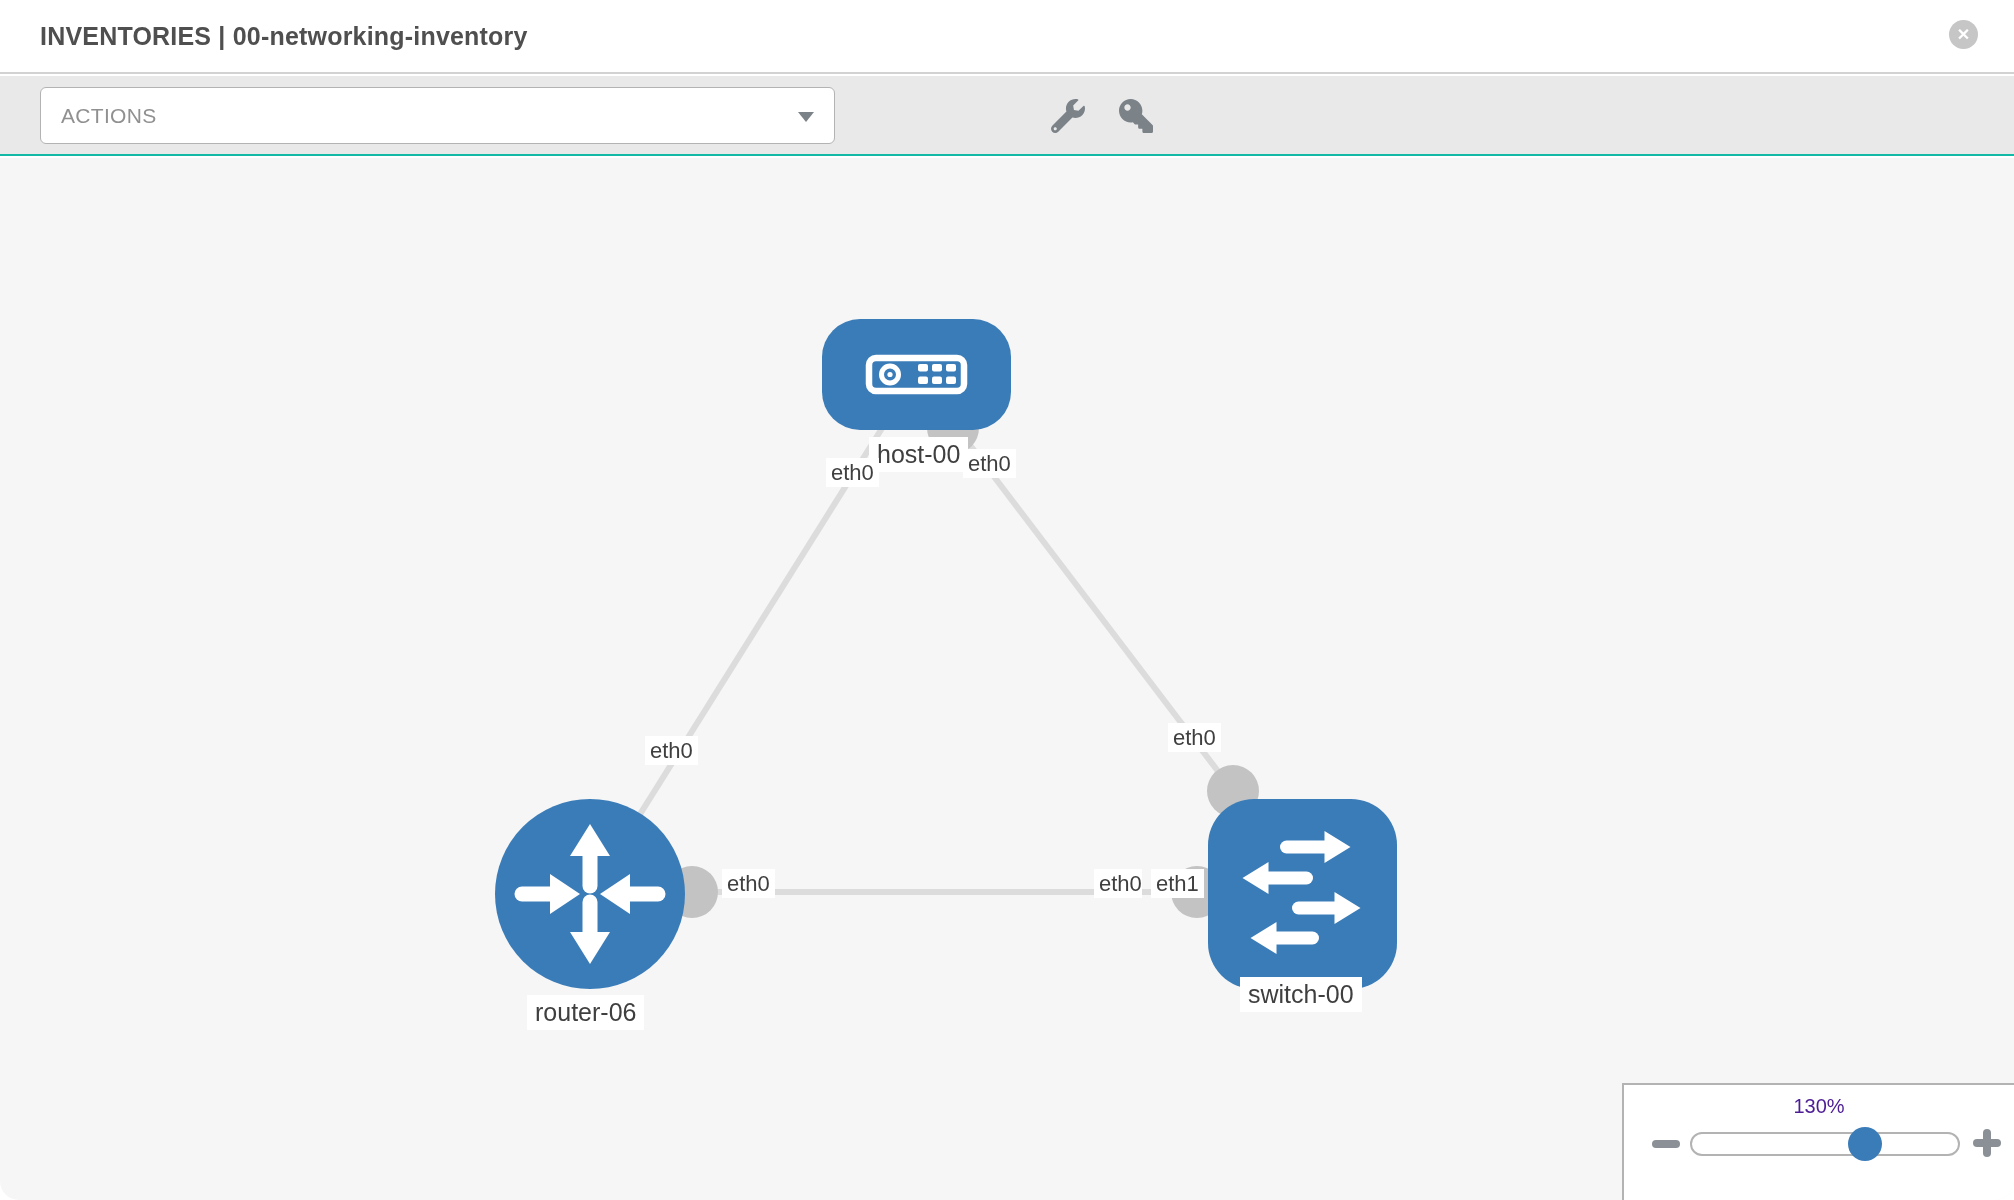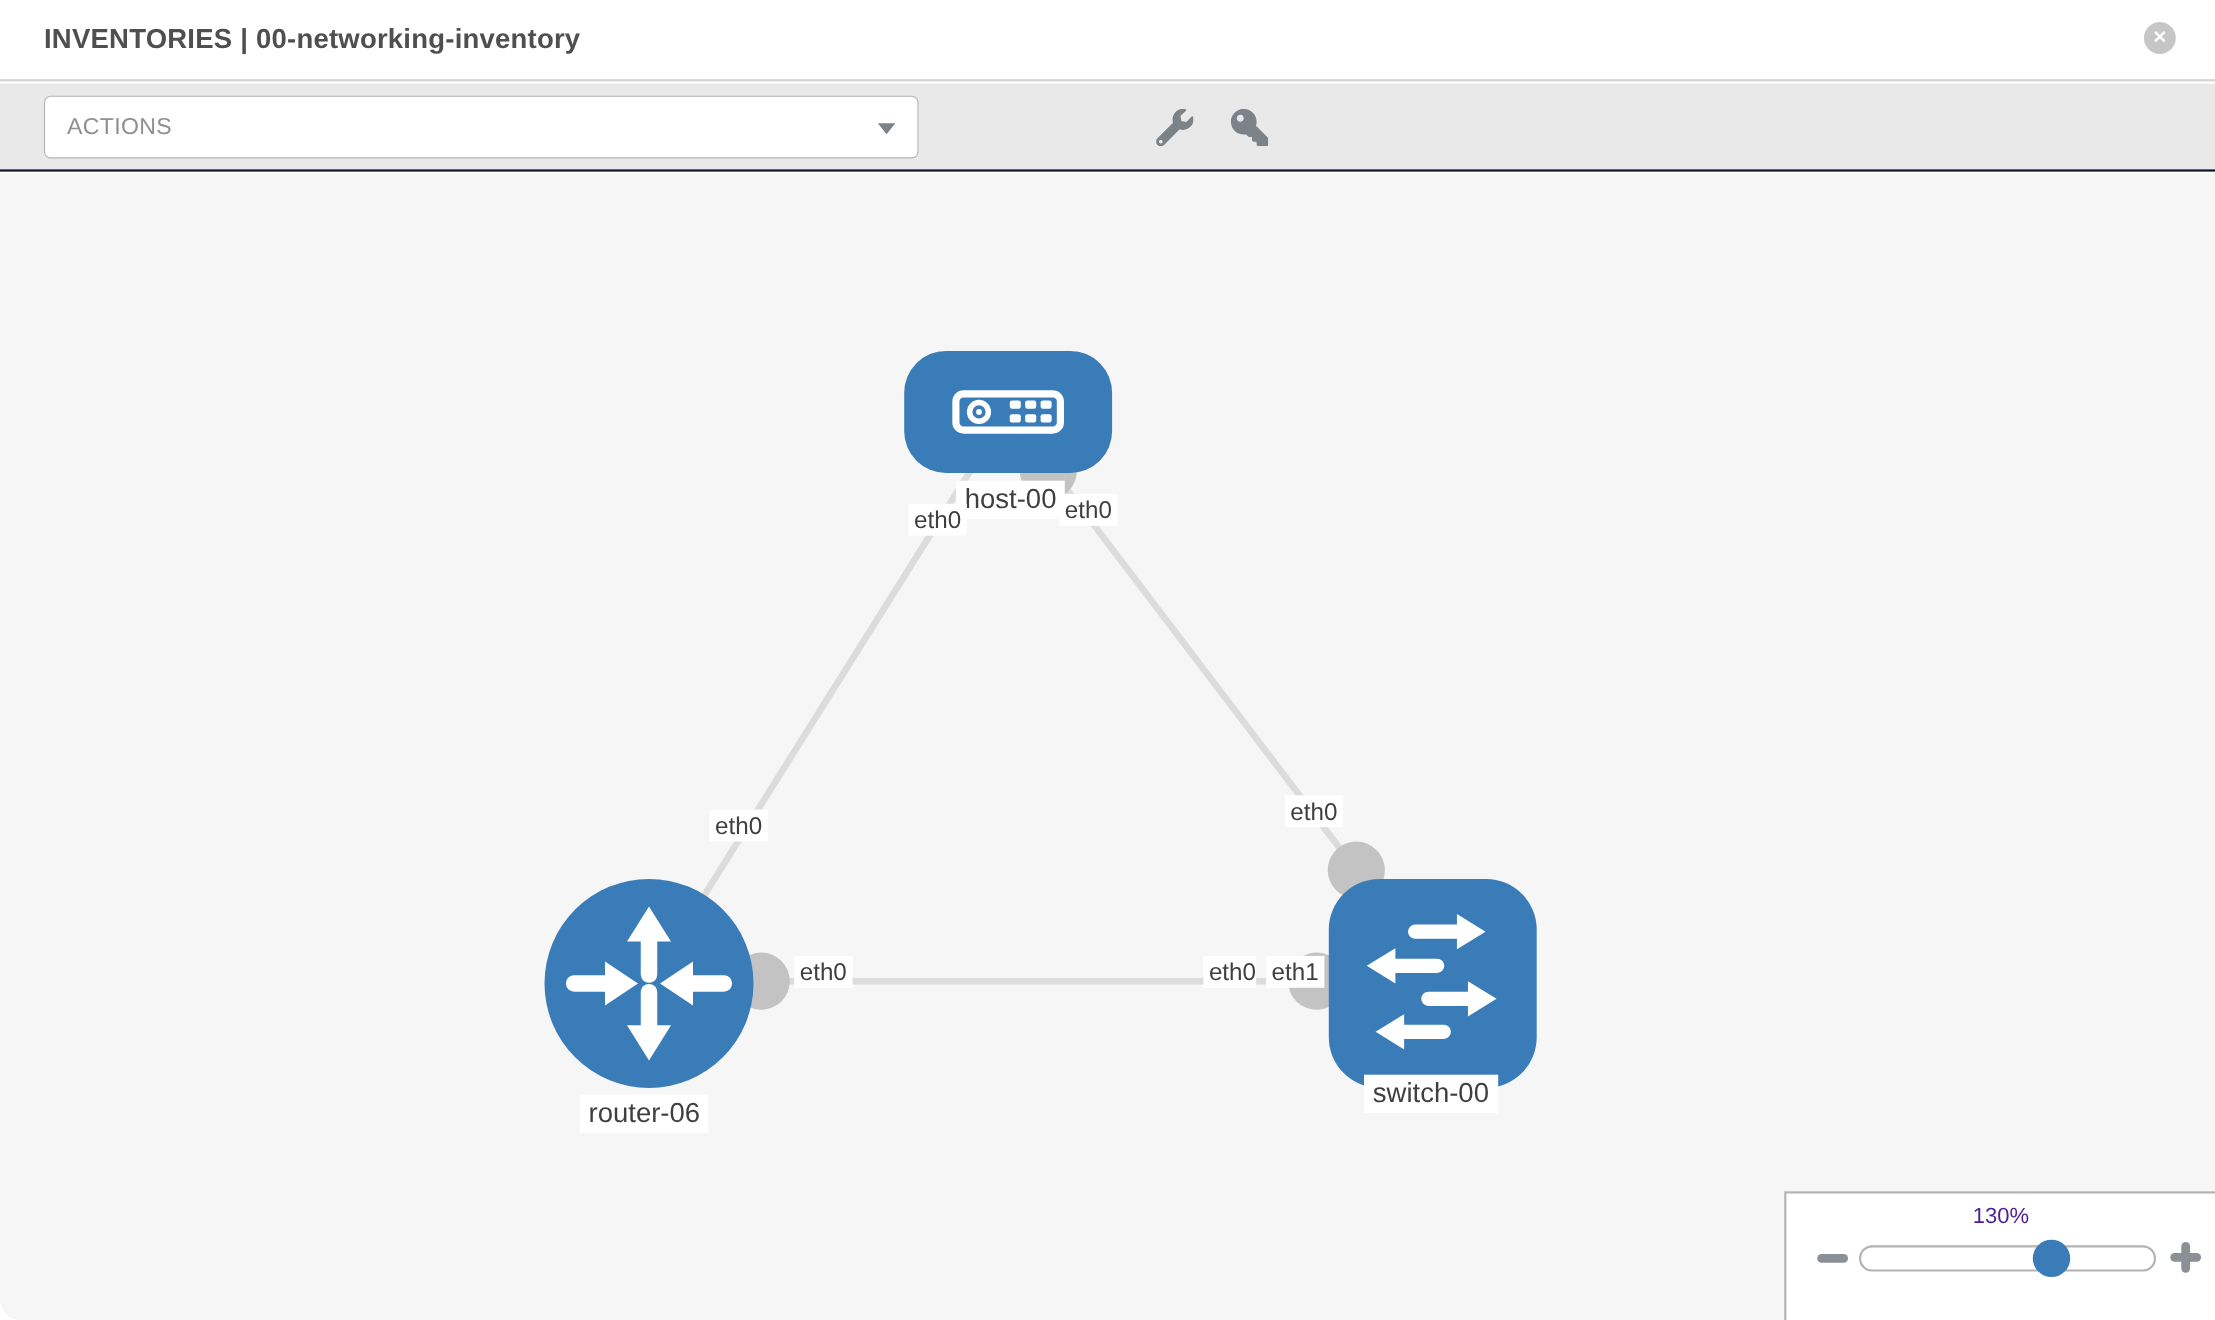--- a/index.html
+++ b/index.html
@@ -20,21 +20,21 @@
   }
   #close-btn {
     position: absolute; right: 36px; top: 20px; width: 29px; height: 29px;
     background: #c6c6c6; border-radius: 50%; cursor: pointer;
     display: flex; align-items: center; justify-content: center;
   }
   #close-btn span { color: #fff; font-size: 16px; font-weight: bold; line-height: 1; }
   
   #toolbar {
     position: absolute; left: 0; top: 76px; width: 2014px; height: 80px;
-    background: #e9e9e9; border-bottom: 2px solid #0f172a;
+    background: #e9e9e9; border-bottom: 2px solid #14b8a6;
   }
   .dropdown {
     position: absolute; top: 11px; height: 57px; background: #fff;
     border: 1px solid #b3b3b3; border-radius: 6px; cursor: pointer;
     display: flex; align-items: center; padding: 0 20px;
   }
   .dropdown .dd-label { font-size: 21px; color: #909090; letter-spacing: .3px; }
   .dropdown .caret {
     position: absolute; right: 20px; top: 24px; width: 0; height: 0;
     border-left: 8px solid transparent; border-right: 8px solid transparent;

